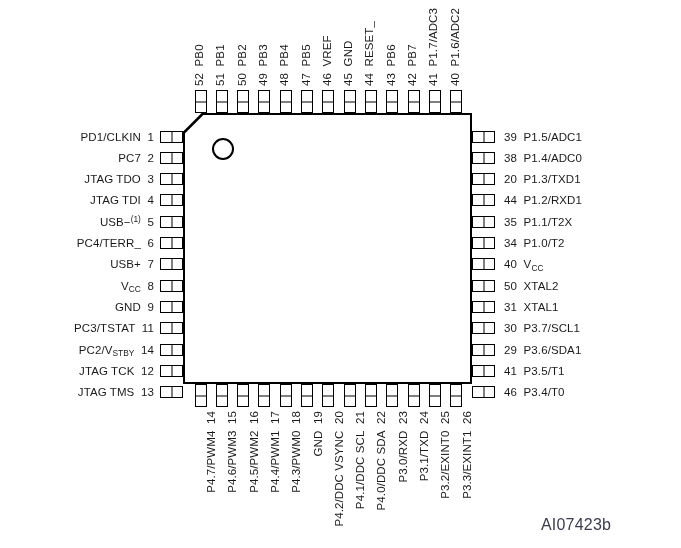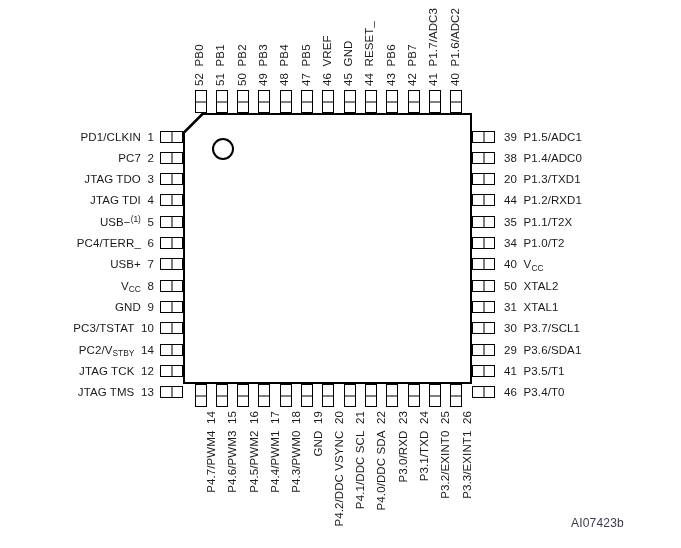--- a/index.html
+++ b/index.html
@@ -161,23 +161,23 @@
     font-size: 8.4px;
     vertical-align: baseline;
     position: relative;
     top: -4px;
     letter-spacing: 0;
   }
 
   
   .fig-ref {
     position: absolute;
-    left: 571px;
+    left: 541px;
     top: 516px;
-    font-size: 12px;
+    font-size: 16px;
     color: #3b3b4e;
     letter-spacing: 0.2px;
   }
 </style>
 </head>
 <body>
 
 <div id="diagram">
 
   <div class="chip-body"></div>
@@ -342,21 +342,21 @@
       <div class="lbl-left-wrap" style="top: 264.3px; width: 154px;">
         <div class="lbl lbl-left">USB+&nbsp;&nbsp;<span class="num">7</span></div>
       </div>
       <div class="lbl-left-wrap" style="top: 285.6px; width: 154px;">
         <div class="lbl lbl-left">V<sub>CC</sub>&nbsp;&nbsp;<span class="num">8</span></div>
       </div>
       <div class="lbl-left-wrap" style="top: 306.9px; width: 154px;">
         <div class="lbl lbl-left">GND&nbsp;&nbsp;<span class="num">9</span></div>
       </div>
       <div class="lbl-left-wrap" style="top: 328.2px; width: 154px;">
-        <div class="lbl lbl-left">PC3/TSTAT&nbsp;&nbsp;<span class="num">10</span></div>
+        <div class="lbl lbl-left">PC3/TSTAT&nbsp;&nbsp;<span class="num">11</span></div>
       </div>
       <div class="lbl-left-wrap" style="top: 349.5px; width: 154px;">
         <div class="lbl lbl-left">PC2/V<sub>STBY</sub>&nbsp;&nbsp;<span class="num">14</span></div>
       </div>
       <div class="lbl-left-wrap" style="top: 370.8px; width: 154px;">
         <div class="lbl lbl-left">JTAG TCK&nbsp;&nbsp;<span class="num">12</span></div>
       </div>
       <div class="lbl-left-wrap" style="top: 392.1px; width: 154px;">
         <div class="lbl lbl-left">JTAG TMS&nbsp;&nbsp;<span class="num">13</span></div>
       </div>

